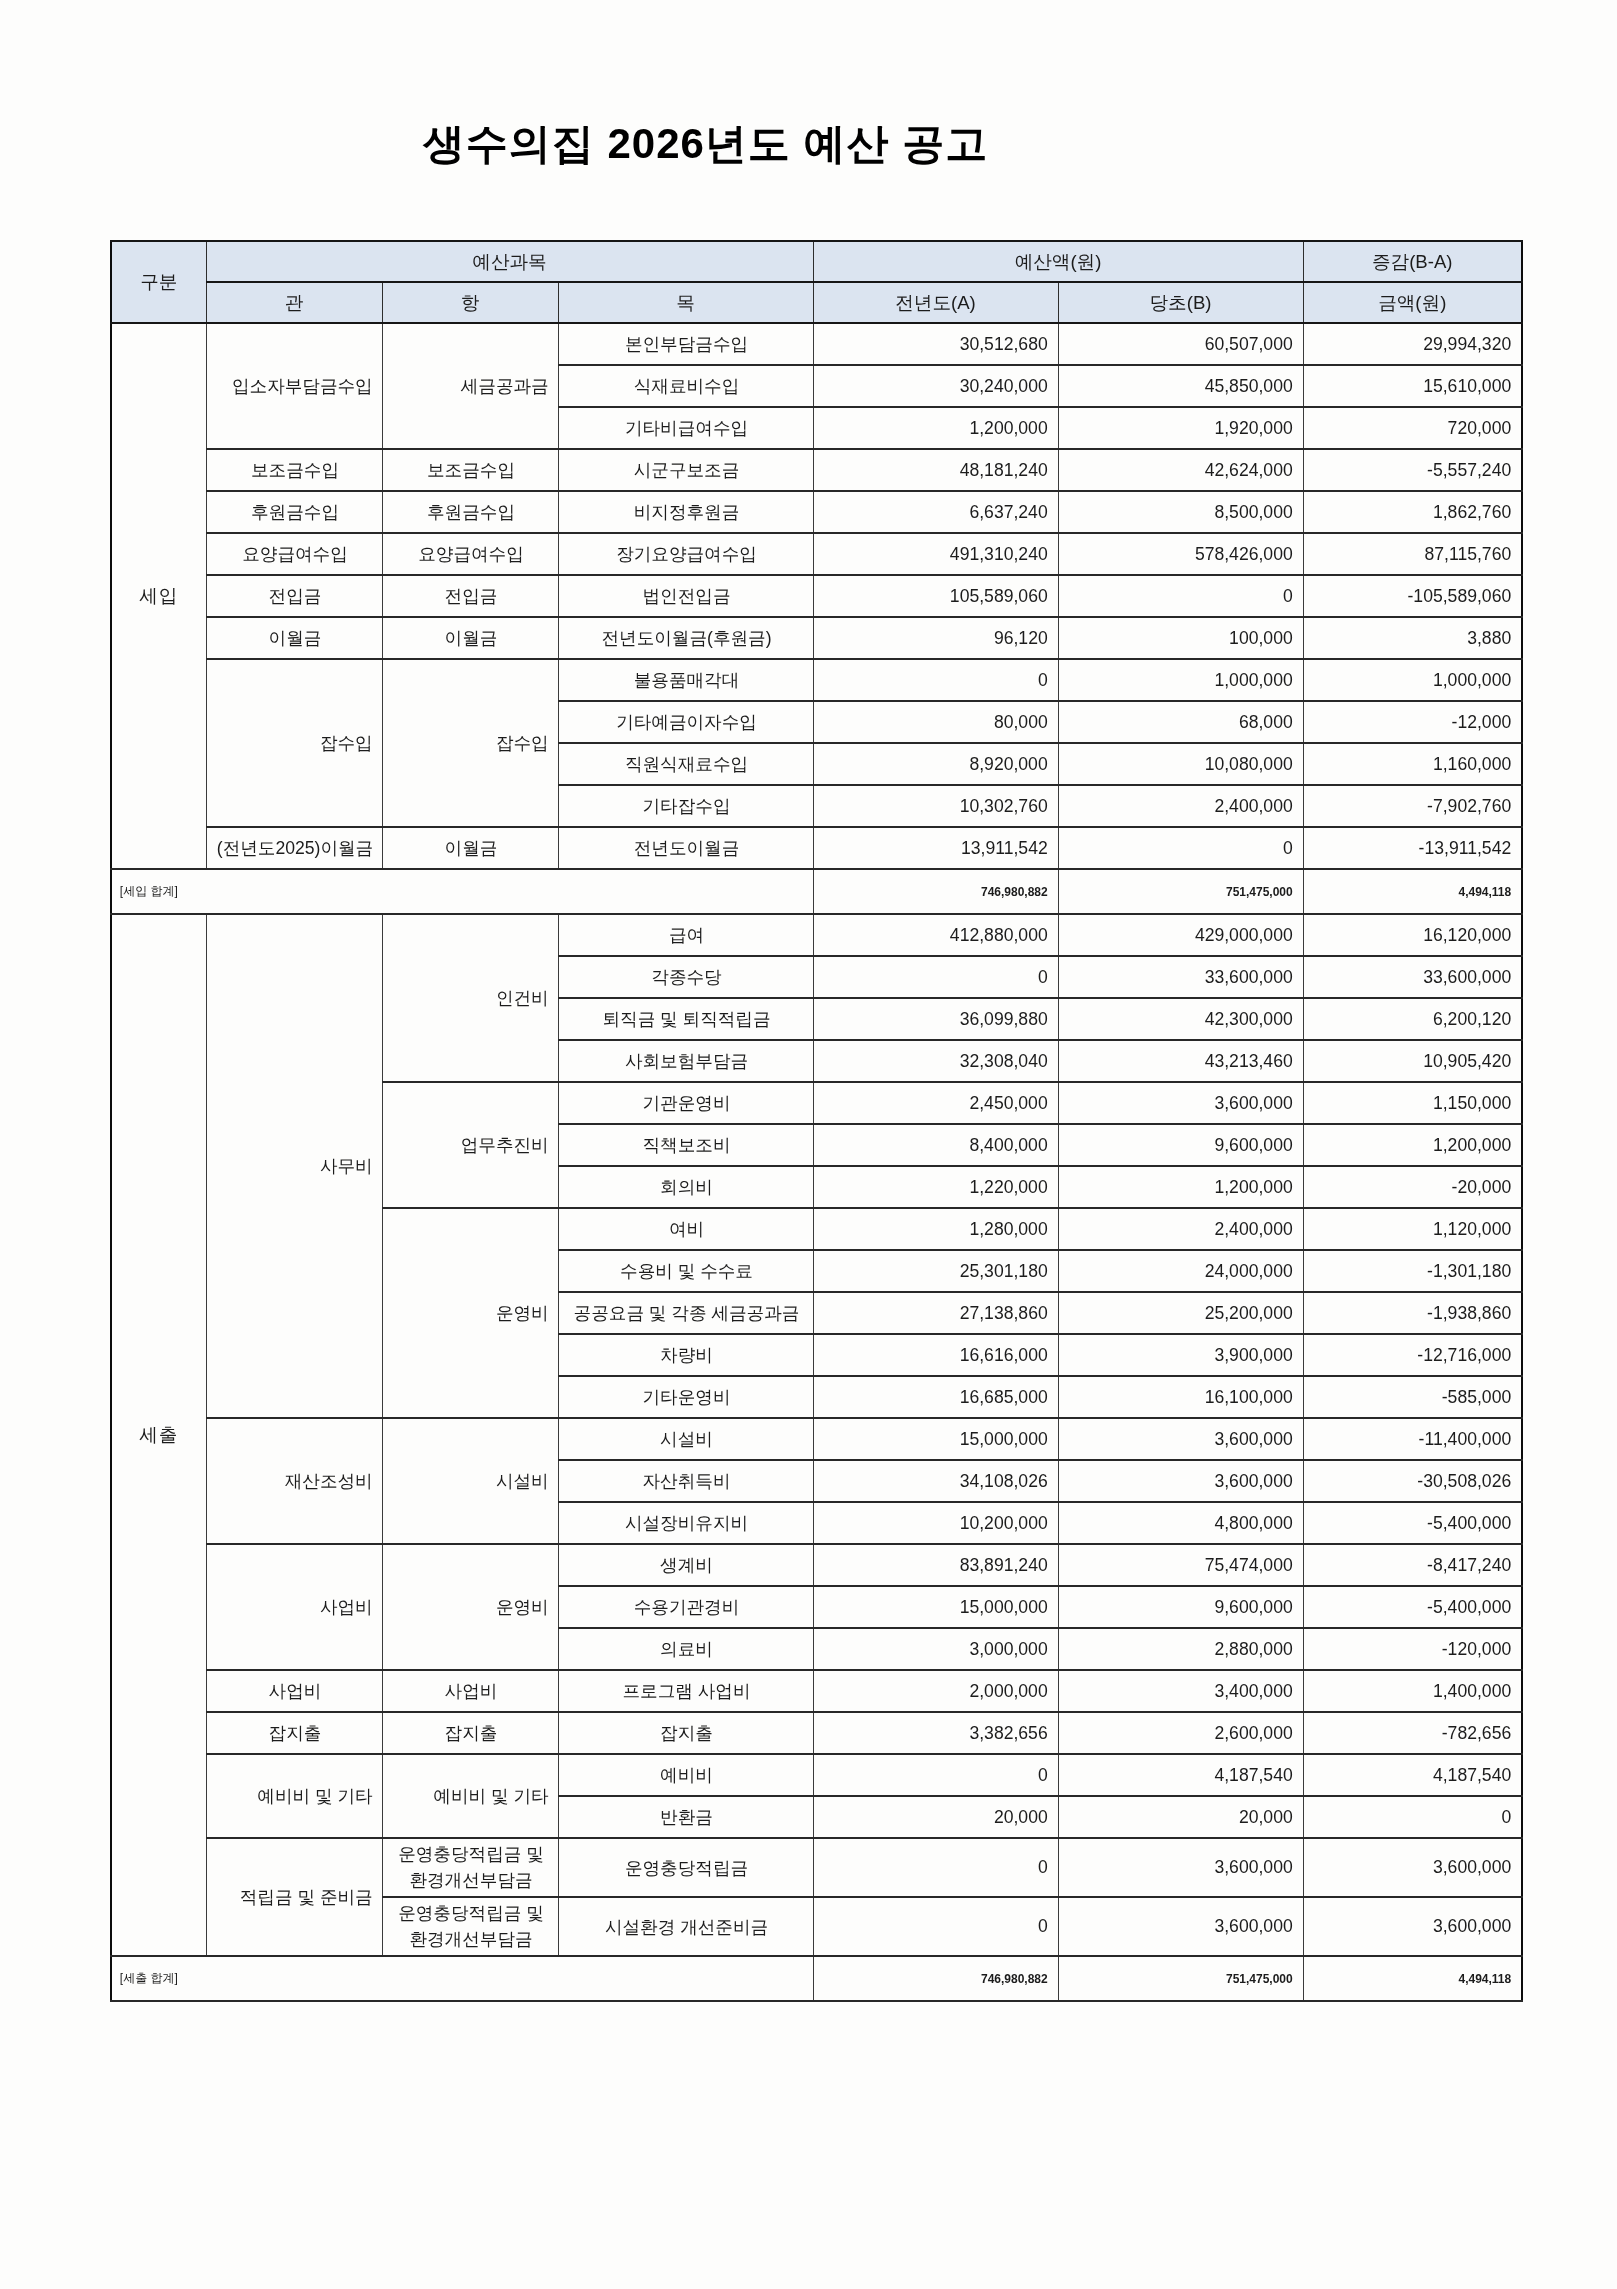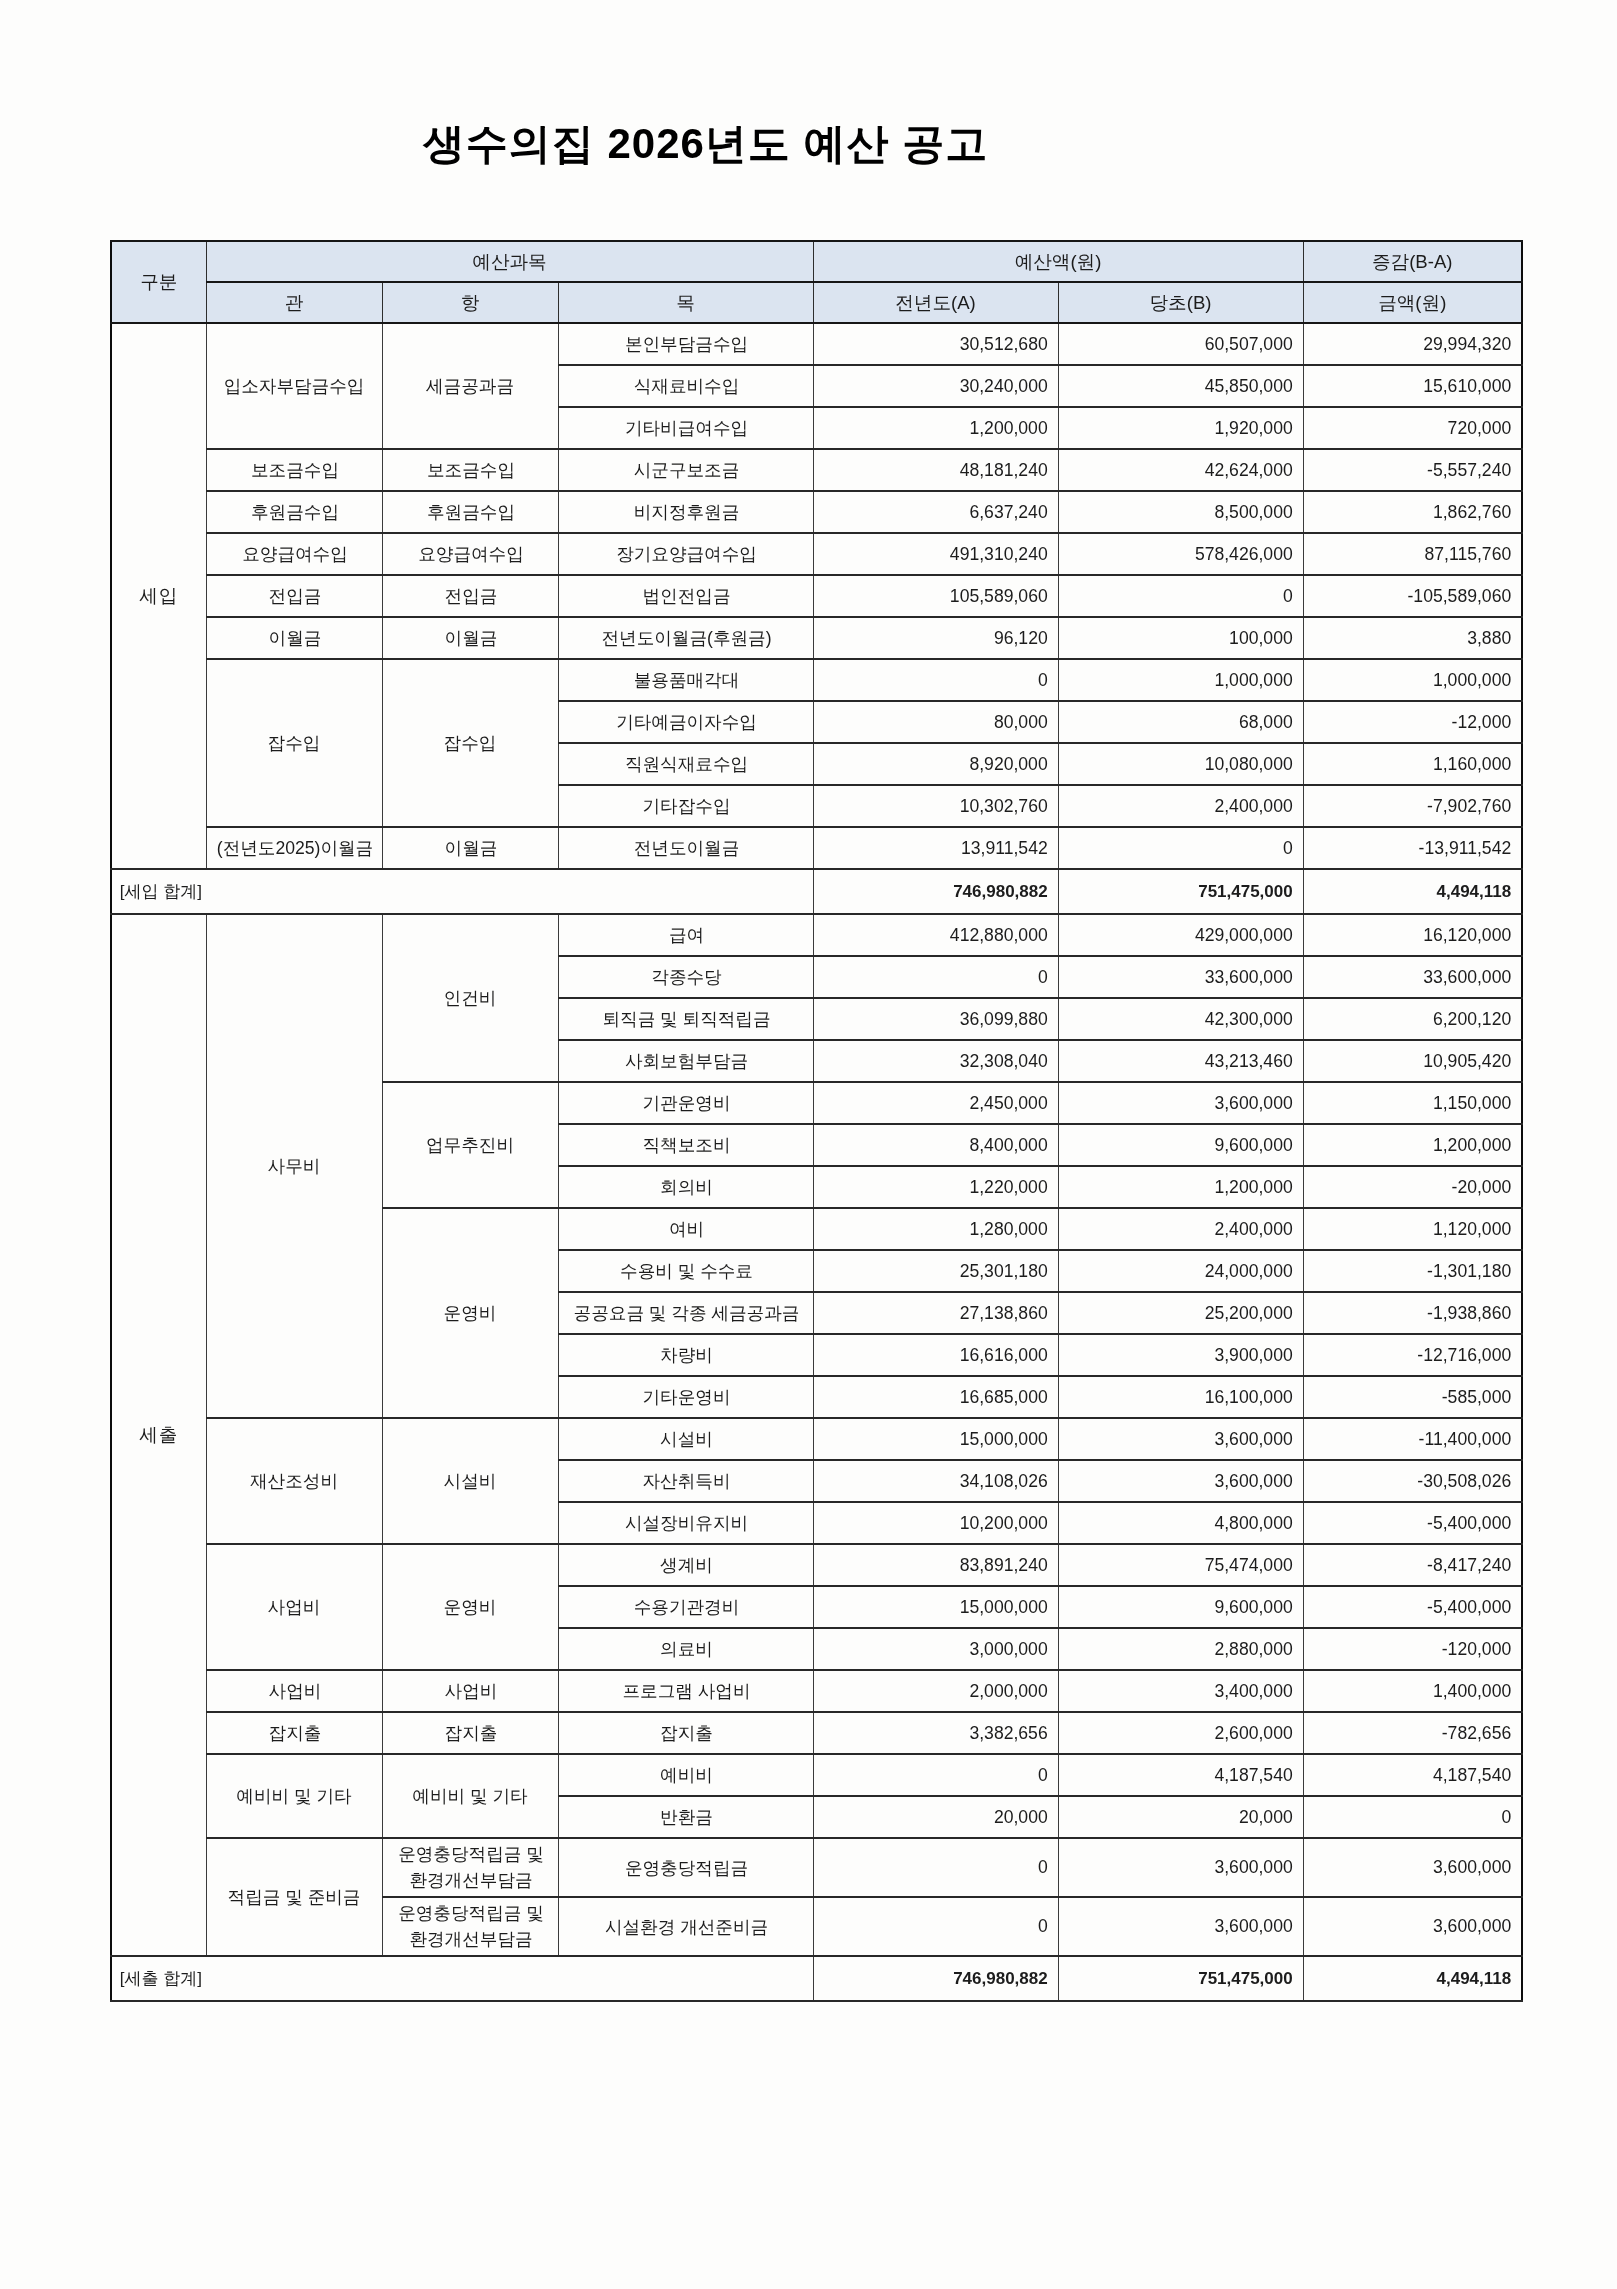--- a/index.html
+++ b/index.html
@@ -62,24 +62,24 @@
     border-right:1px solid #3b3b3b;
     border-top:2px solid #282828;
     border-bottom:2px solid #282828;
     height:40px;
     padding:0 8.8px;
     overflow:hidden;
     background:#fdfdfc;
   }
   tr.sep > td { border-top:2.9px solid #101010; }
   tr.tall > td { height:57px; }
-  tr.sum > td { height:43px; font-size:17px; }
+  tr.sum > td { height:43px; font-size:12px; }
 
   td.gubun { text-align:center; font-size:18.6px; letter-spacing:1px;margin-left:19px; }
-  td.group { text-align:center; }
+  td.group { text-align:right; }
   td.label { text-align:center; white-space:nowrap; padding:0 4.9px 0 6.9px; }
   td.label.wrap { white-space:normal; line-height:1.45; }
   td.num   { text-align:right; padding-right:9.8px; white-space:nowrap; }
   td.sum-label { text-align:left; padding-left:7.8px; }
   td.sum-num   { text-align:right; padding-right:9.8px; white-space:nowrap;font-weight:bold; }
 </style>
 </head>
 <body>
 
 <div class="sheet">

